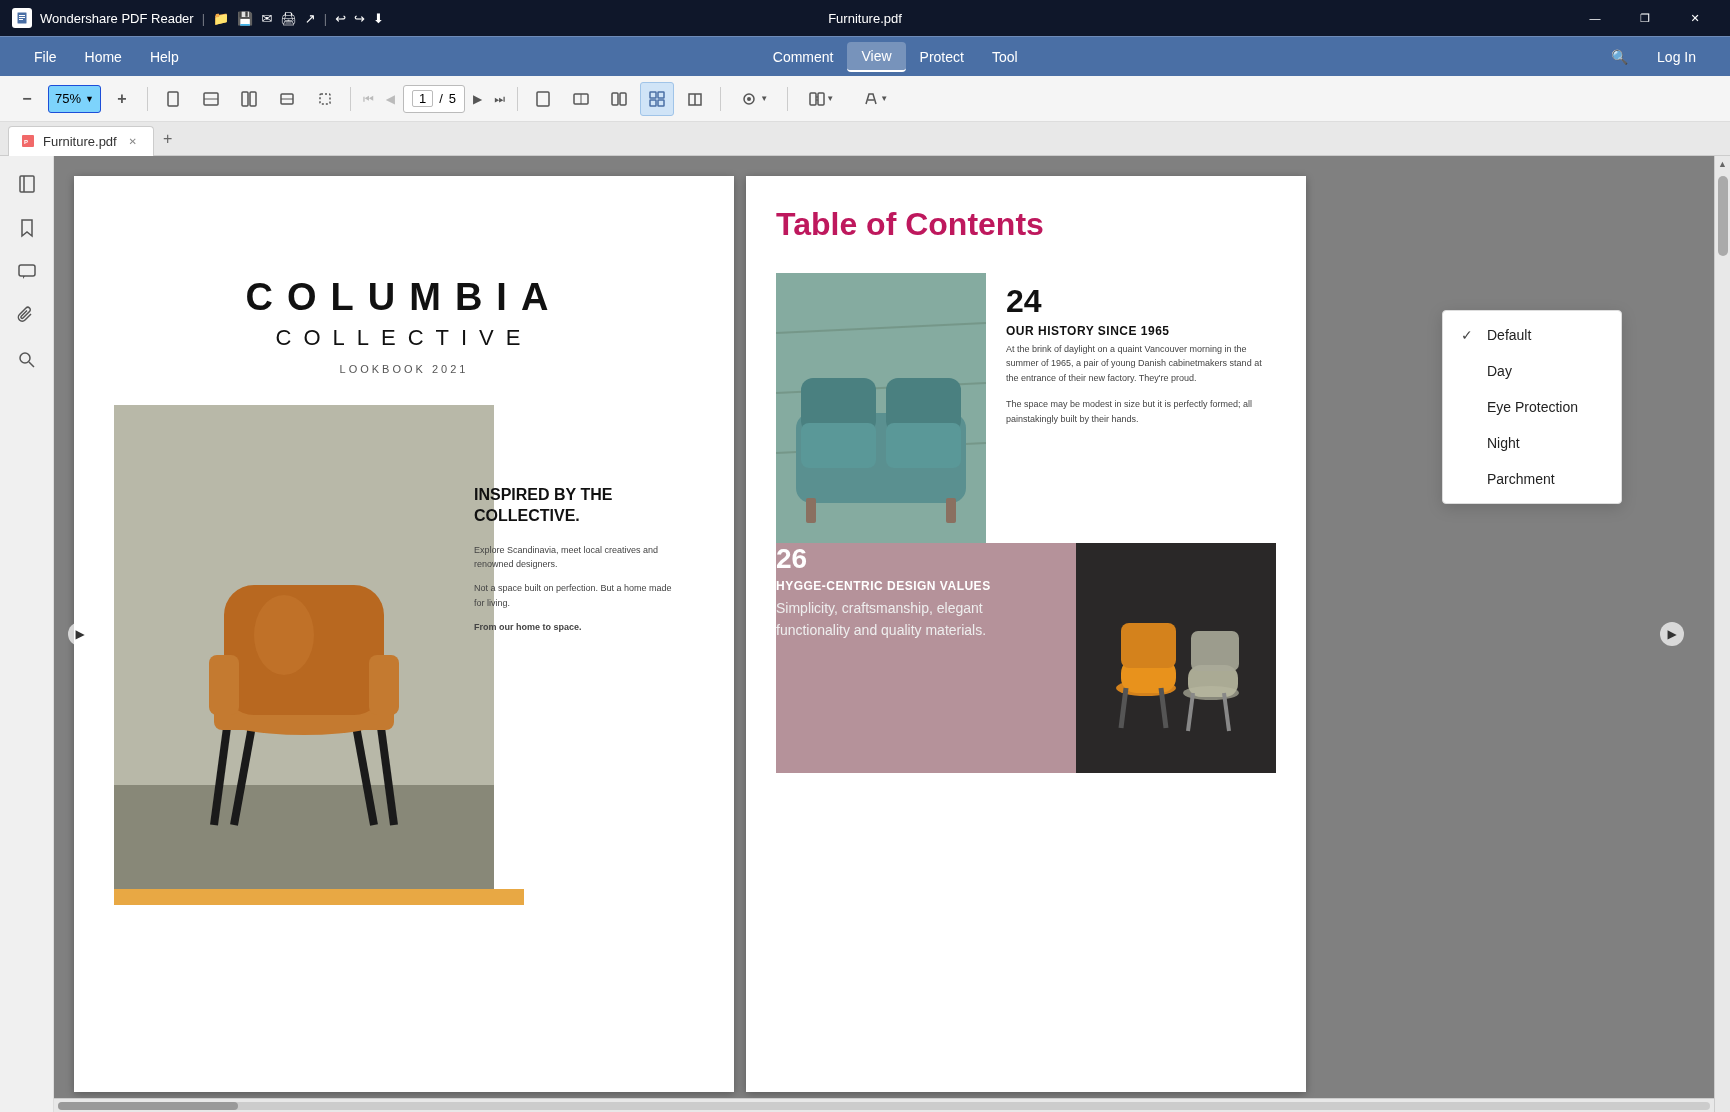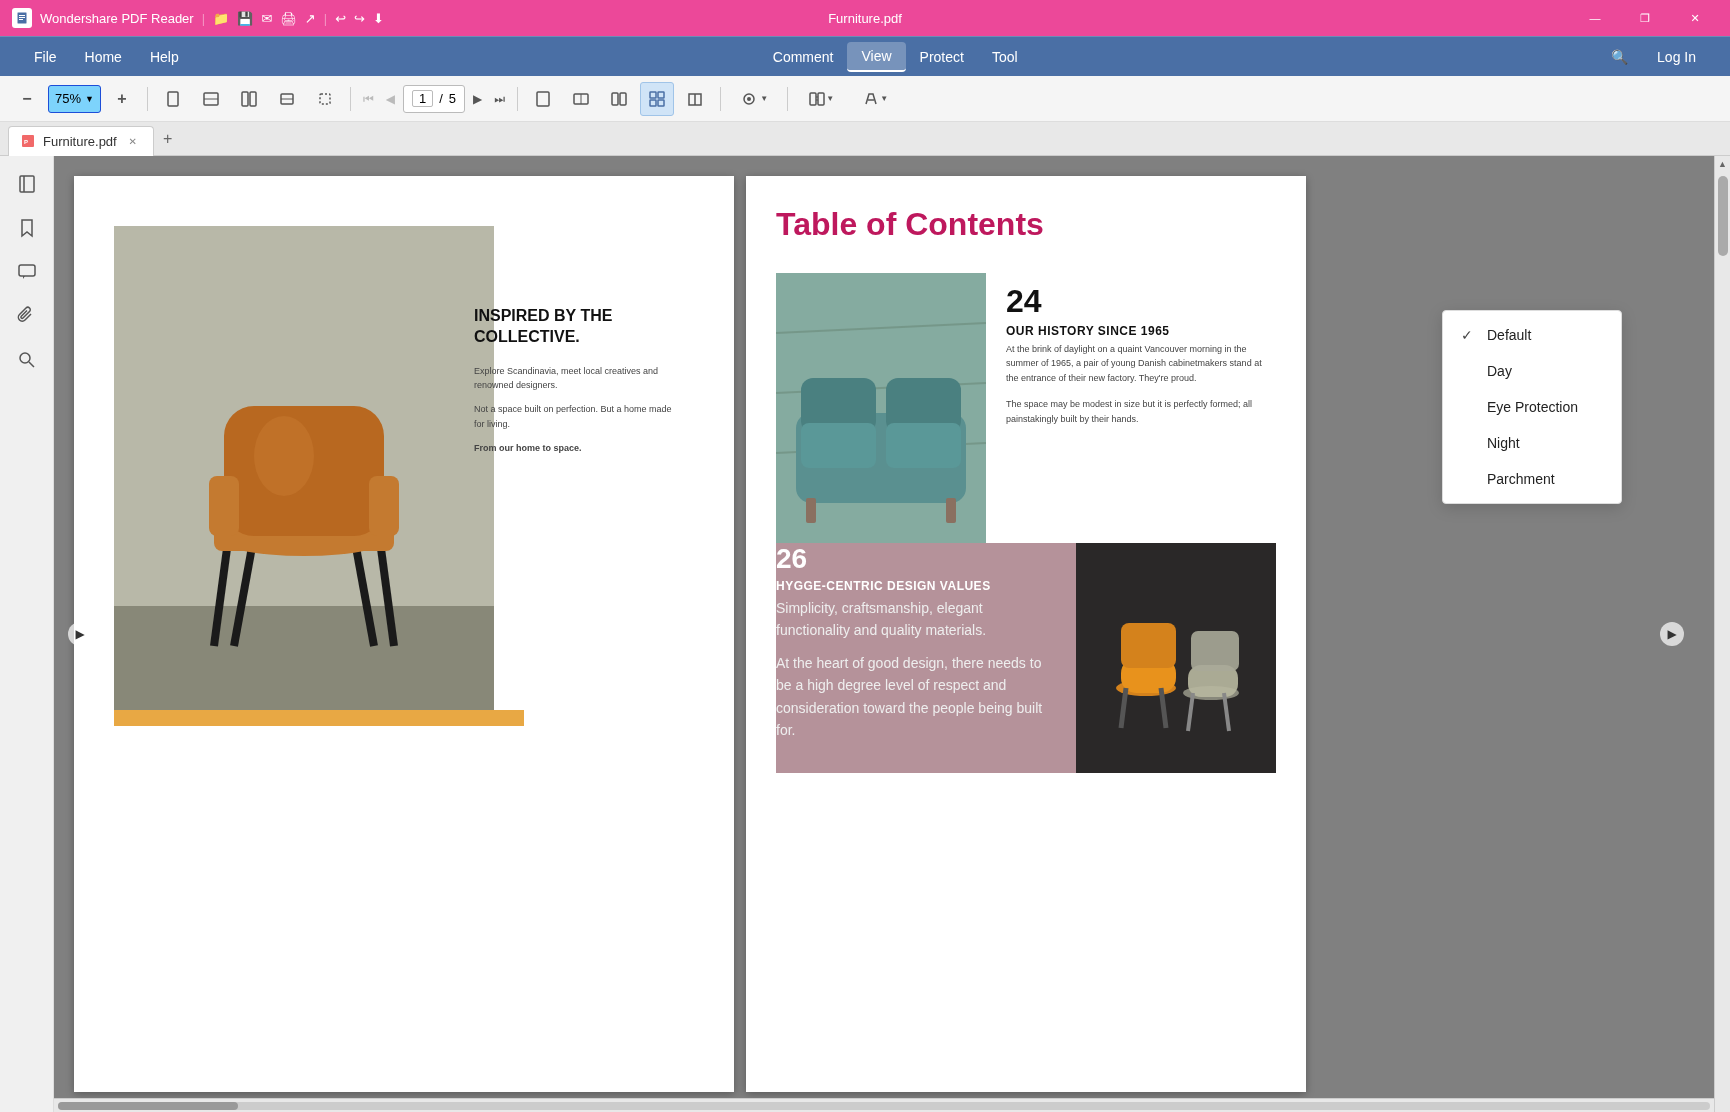--- a/index.html
+++ b/index.html
@@ -1,21 +1,21 @@
 <!DOCTYPE html>
 <html><head>
   <meta charset="utf-8">
   <style>
     * { margin: 0; padding: 0; box-sizing: border-box; }
     body { width: 1730px; height: 1112px; font-family: 'Segoe UI', Arial, sans-serif; overflow: hidden; background: #f0f0f0; }
 
     
     #title-bar {
       display: flex; align-items: center; justify-content: space-between;
-      background: #ec4899; height: 36px; padding: 0 12px;
+      background: #0f172a; height: 36px; padding: 0 12px;
       color: white; font-size: 13px; user-select: none;
     }
     #title-bar-left { display: flex; align-items: center; gap: 8px; }
     #title-bar-left .app-icon { width: 20px; height: 20px; background: #fff; border-radius: 3px; display: flex; align-items: center; justify-content: center; }
     #title-bar-left .app-icon svg { width: 14px; height: 14px; }
     #title-bar-center { position: absolute; left: 50%; transform: translateX(-50%); font-size: 13px; color: white; }
     #title-bar-right { display: flex; gap: 4px; }
     .title-btn { width: 46px; height: 36px; display: flex; align-items: center; justify-content: center; cursor: pointer; color: white; font-size: 11px; }
 
     
@@ -382,20 +382,25 @@
           <line x1="12" y1="12" x2="17" y2="17" stroke="#555" stroke-width="1.5"></line>
         </svg>
     </div>
   </div>
 
   <div id="pdf-viewer" style="position:relative;">
 
     <div class="page-nav-arrow-left" style="position:absolute; left:14px; top:50%; z-index:10; transform:translateY(-50%);">▶</div>
 
     <div class="pdf-page" id="page-1">
+      <div class="page1-header">
+        <div class="columbia-title">COLUMBIA</div>
+        <div class="collective-sub">COLLECTIVE</div>
+        <div class="lookbook-year">LOOKBOOK 2021</div>
+      </div>
 
       <div class="chair-container">
 
         <div class="chair-img">
           <svg width="380" height="500" viewBox="0 0 380 500" fill="none">
 
             <rect width="380" height="500" fill="#b8b8a8"></rect>
 
             <rect y="380" width="380" height="120" fill="#888878"></rect>
 
@@ -462,21 +467,20 @@
           <div class="toc-body">At the brink of daylight on a quaint Vancouver morning in the summer of 1965, a pair of young Danish cabinetmakers stand at the entrance of their new factory. They're proud.</div>
           <div class="toc-body">The space may be modest in size but it is perfectly formed; all painstakingly built by their hands.</div>
         </div>
       </div>
 
       <div class="toc-item-26">
         <div class="toc-26-text">
           <div class="toc-26-number">26</div>
           <div class="toc-26-heading">HYGGE-CENTRIC DESIGN VALUES</div>
           <div class="toc-26-body">Simplicity, craftsmanship, elegant functionality and quality materials.</div>
-          <div class="toc-26-body">At the heart of good design, there needs to be a high degree level of respect and consideration toward the people being built for.</div>
         </div>
 
         <div class="chairs-img">
           <svg width="200" height="230" viewBox="0 0 200 230" fill="none">
             <rect width="200" height="230" fill="#1a1a1a"></rect>
 
             <rect width="200" height="230" fill="#2a2828"></rect>
 
             <ellipse cx="70" cy="145" rx="30" ry="8" fill="#d4821c"></ellipse>
             <rect x="45" y="115" width="55" height="35" rx="15" fill="#e8921c"></rect>

